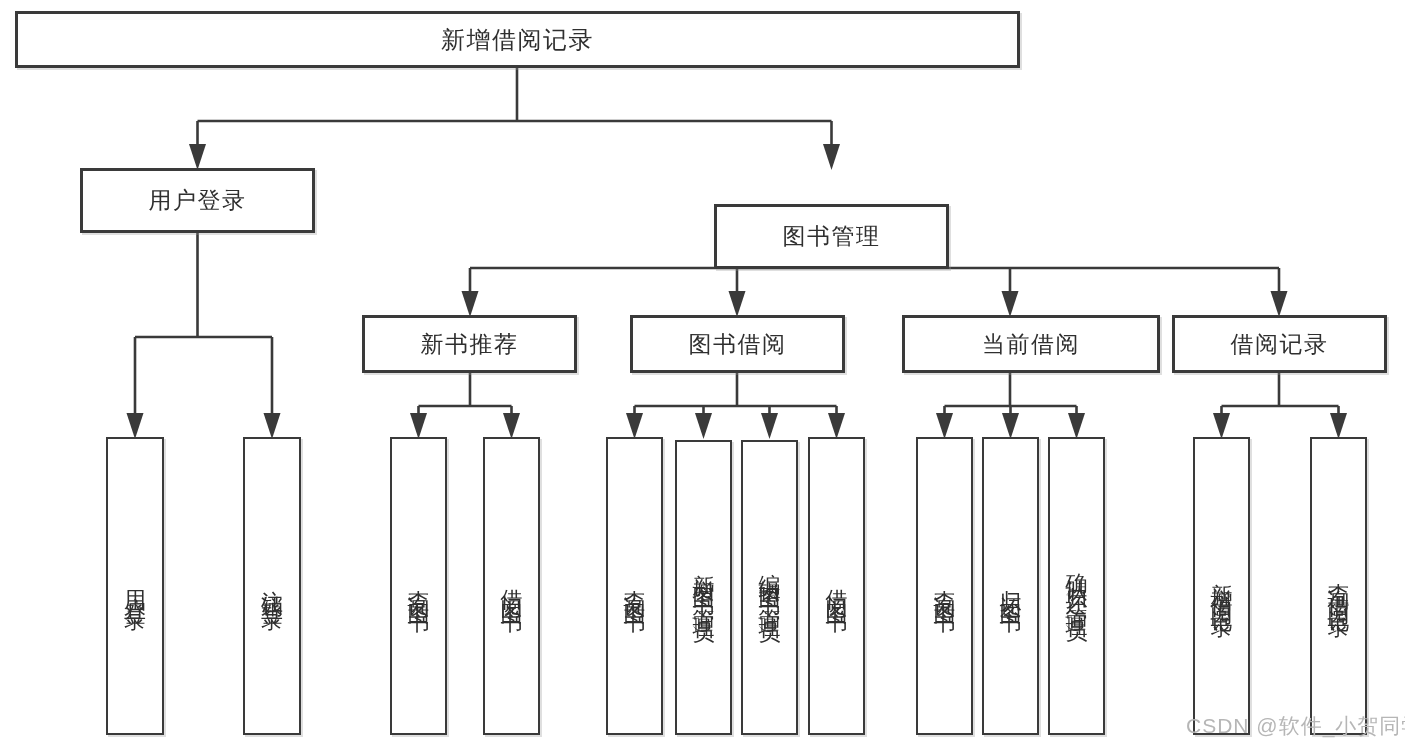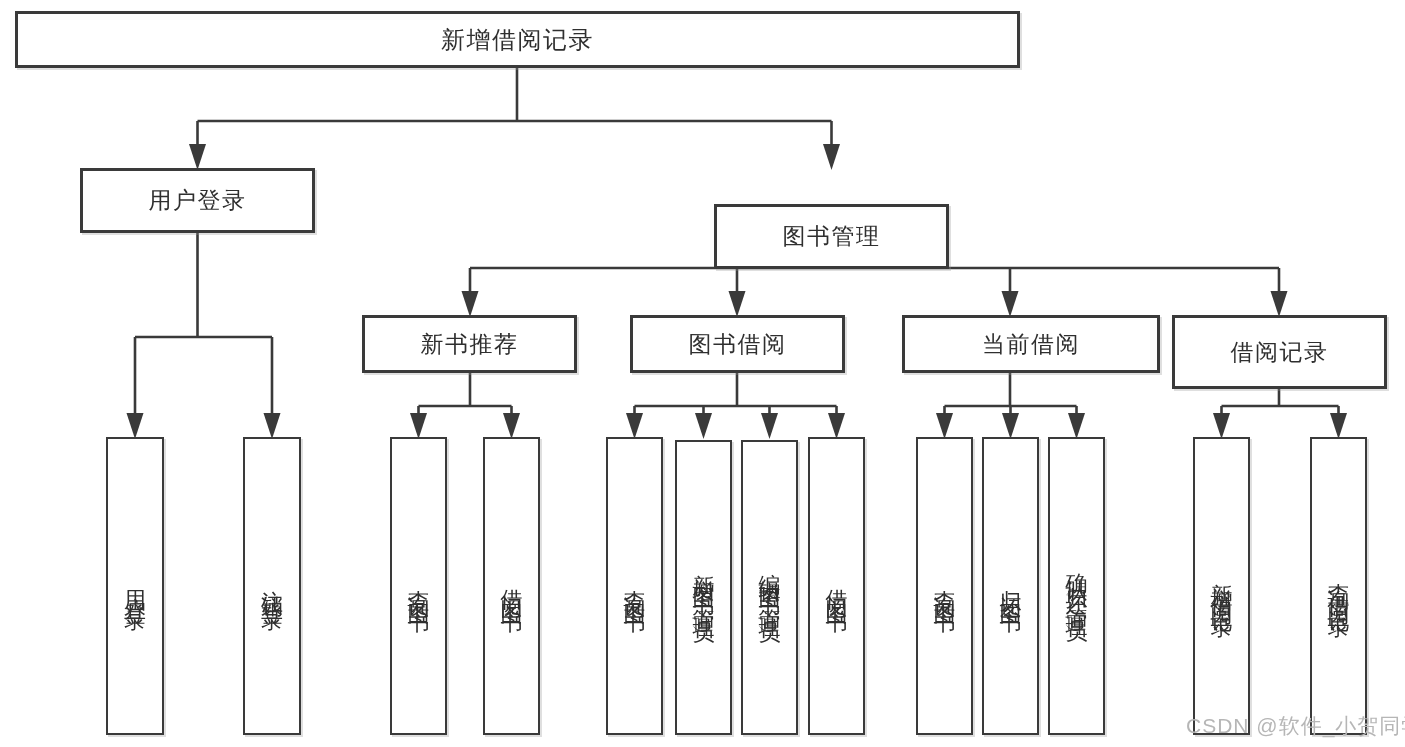--- a/index.html
+++ b/index.html
@@ -111,21 +111,21 @@
 
   <div class="node hbox" style="left:362px;top:315px;width:215px;height:58px;">
     <span>新书推荐</span>
   </div>
   <div class="node hbox" style="left:630px;top:315px;width:215px;height:58px;">
     <span>图书借阅</span>
   </div>
   <div class="node hbox" style="left:902px;top:315px;width:258px;height:58px;">
     <span>当前借阅</span>
   </div>
-  <div class="node hbox" style="left:1172px;top:315px;width:215px;height:74px;">
+  <div class="node hbox" style="left:1172px;top:315px;width:215px;height:58px;">
     <span>借阅记录</span>
   </div>
 
   <div class="node vbox" style="left:106px;top:437px;width:58px;height:298px;">
     <span>用户登录</span>
   </div>
   <div class="node vbox" style="left:243px;top:437px;width:58px;height:298px;">
     <span>注销登录</span>
   </div>
 

